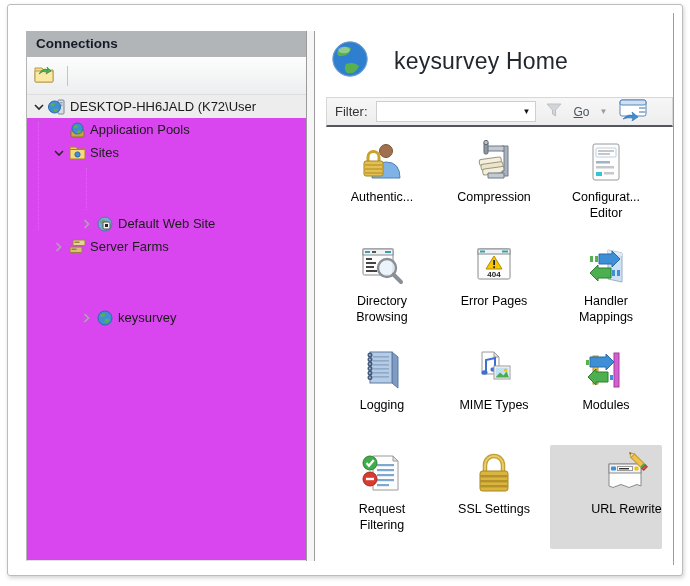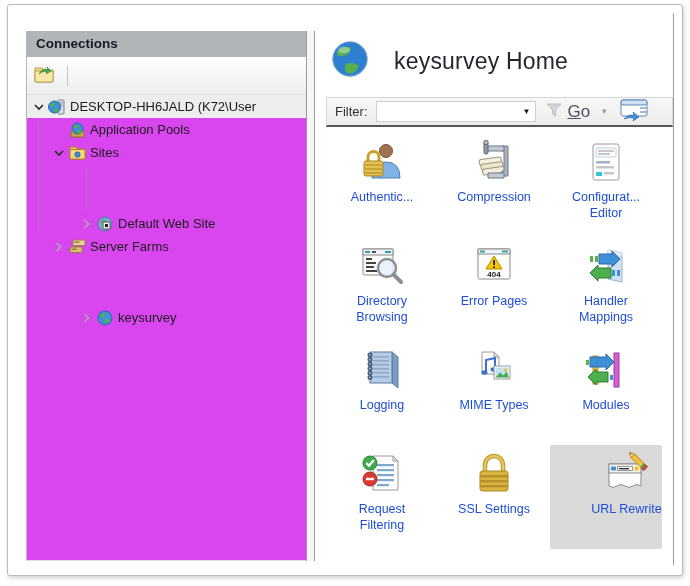--- a/index.html
+++ b/index.html
@@ -42,33 +42,33 @@
   .page-title { font-size:23px; color:#23272e; margin-left:24px; letter-spacing:.2px; }
   .filterbar { height:30px; margin-left:8px; background:linear-gradient(#f7f7f7,#ededed);
     border:1px solid #d7d7d7; border-bottom:2px solid #54545c;
     display:flex; align-items:center; padding-left:8px; overflow:hidden; }
   .filter-label { font-size:13px; color:#333; margin-right:8px; }
   .combo { width:160px; height:21px; background:#fff; border:1px solid #cfcfcf;
     display:flex; align-items:center; justify-content:flex-end; }
   .combo-btn { width:16px; height:100%; display:flex; align-items:center;
     justify-content:center; font-size:8px; color:#111; }
   .funnel { margin-left:10px; opacity:.55; }
-  .go { font-size:17px; color:#4a545e; margin-left:6px; }
+  .go { font-size:12px; color:#4a545e; margin-left:12px; }
   .go .u { text-decoration:underline; }
   .go-drop { font-size:8px; color:#9a9a9a; margin-left:10px; }
   .showall { margin-left:12px; flex:0 0 30px; }
 
   
   .grid { display:grid; grid-template-columns:repeat(3,112px); grid-auto-rows:104px;
     margin:6px 0 0 8px; }
   .cell { display:flex; flex-direction:column; align-items:center; padding-top:5px;
     border-radius:2px; }
   .cell.sel { background:#dadada;padding-left:41px; }
   .ficon { height:46px; display:flex; align-items:flex-end; justify-content:center; }
-  .flabel { font-size:12.5px; color:#1d4ed8; text-align:center; margin-top:5px;
+  .flabel { font-size:12.5px; color:#000000; text-align:center; margin-top:5px;
     line-height:1.3; white-space:pre-line; }
 </style>
 </head>
 <body>
 
 <div class="card">
 
   <div class="connections">
     <div class="conn-header">Connections</div>
 

